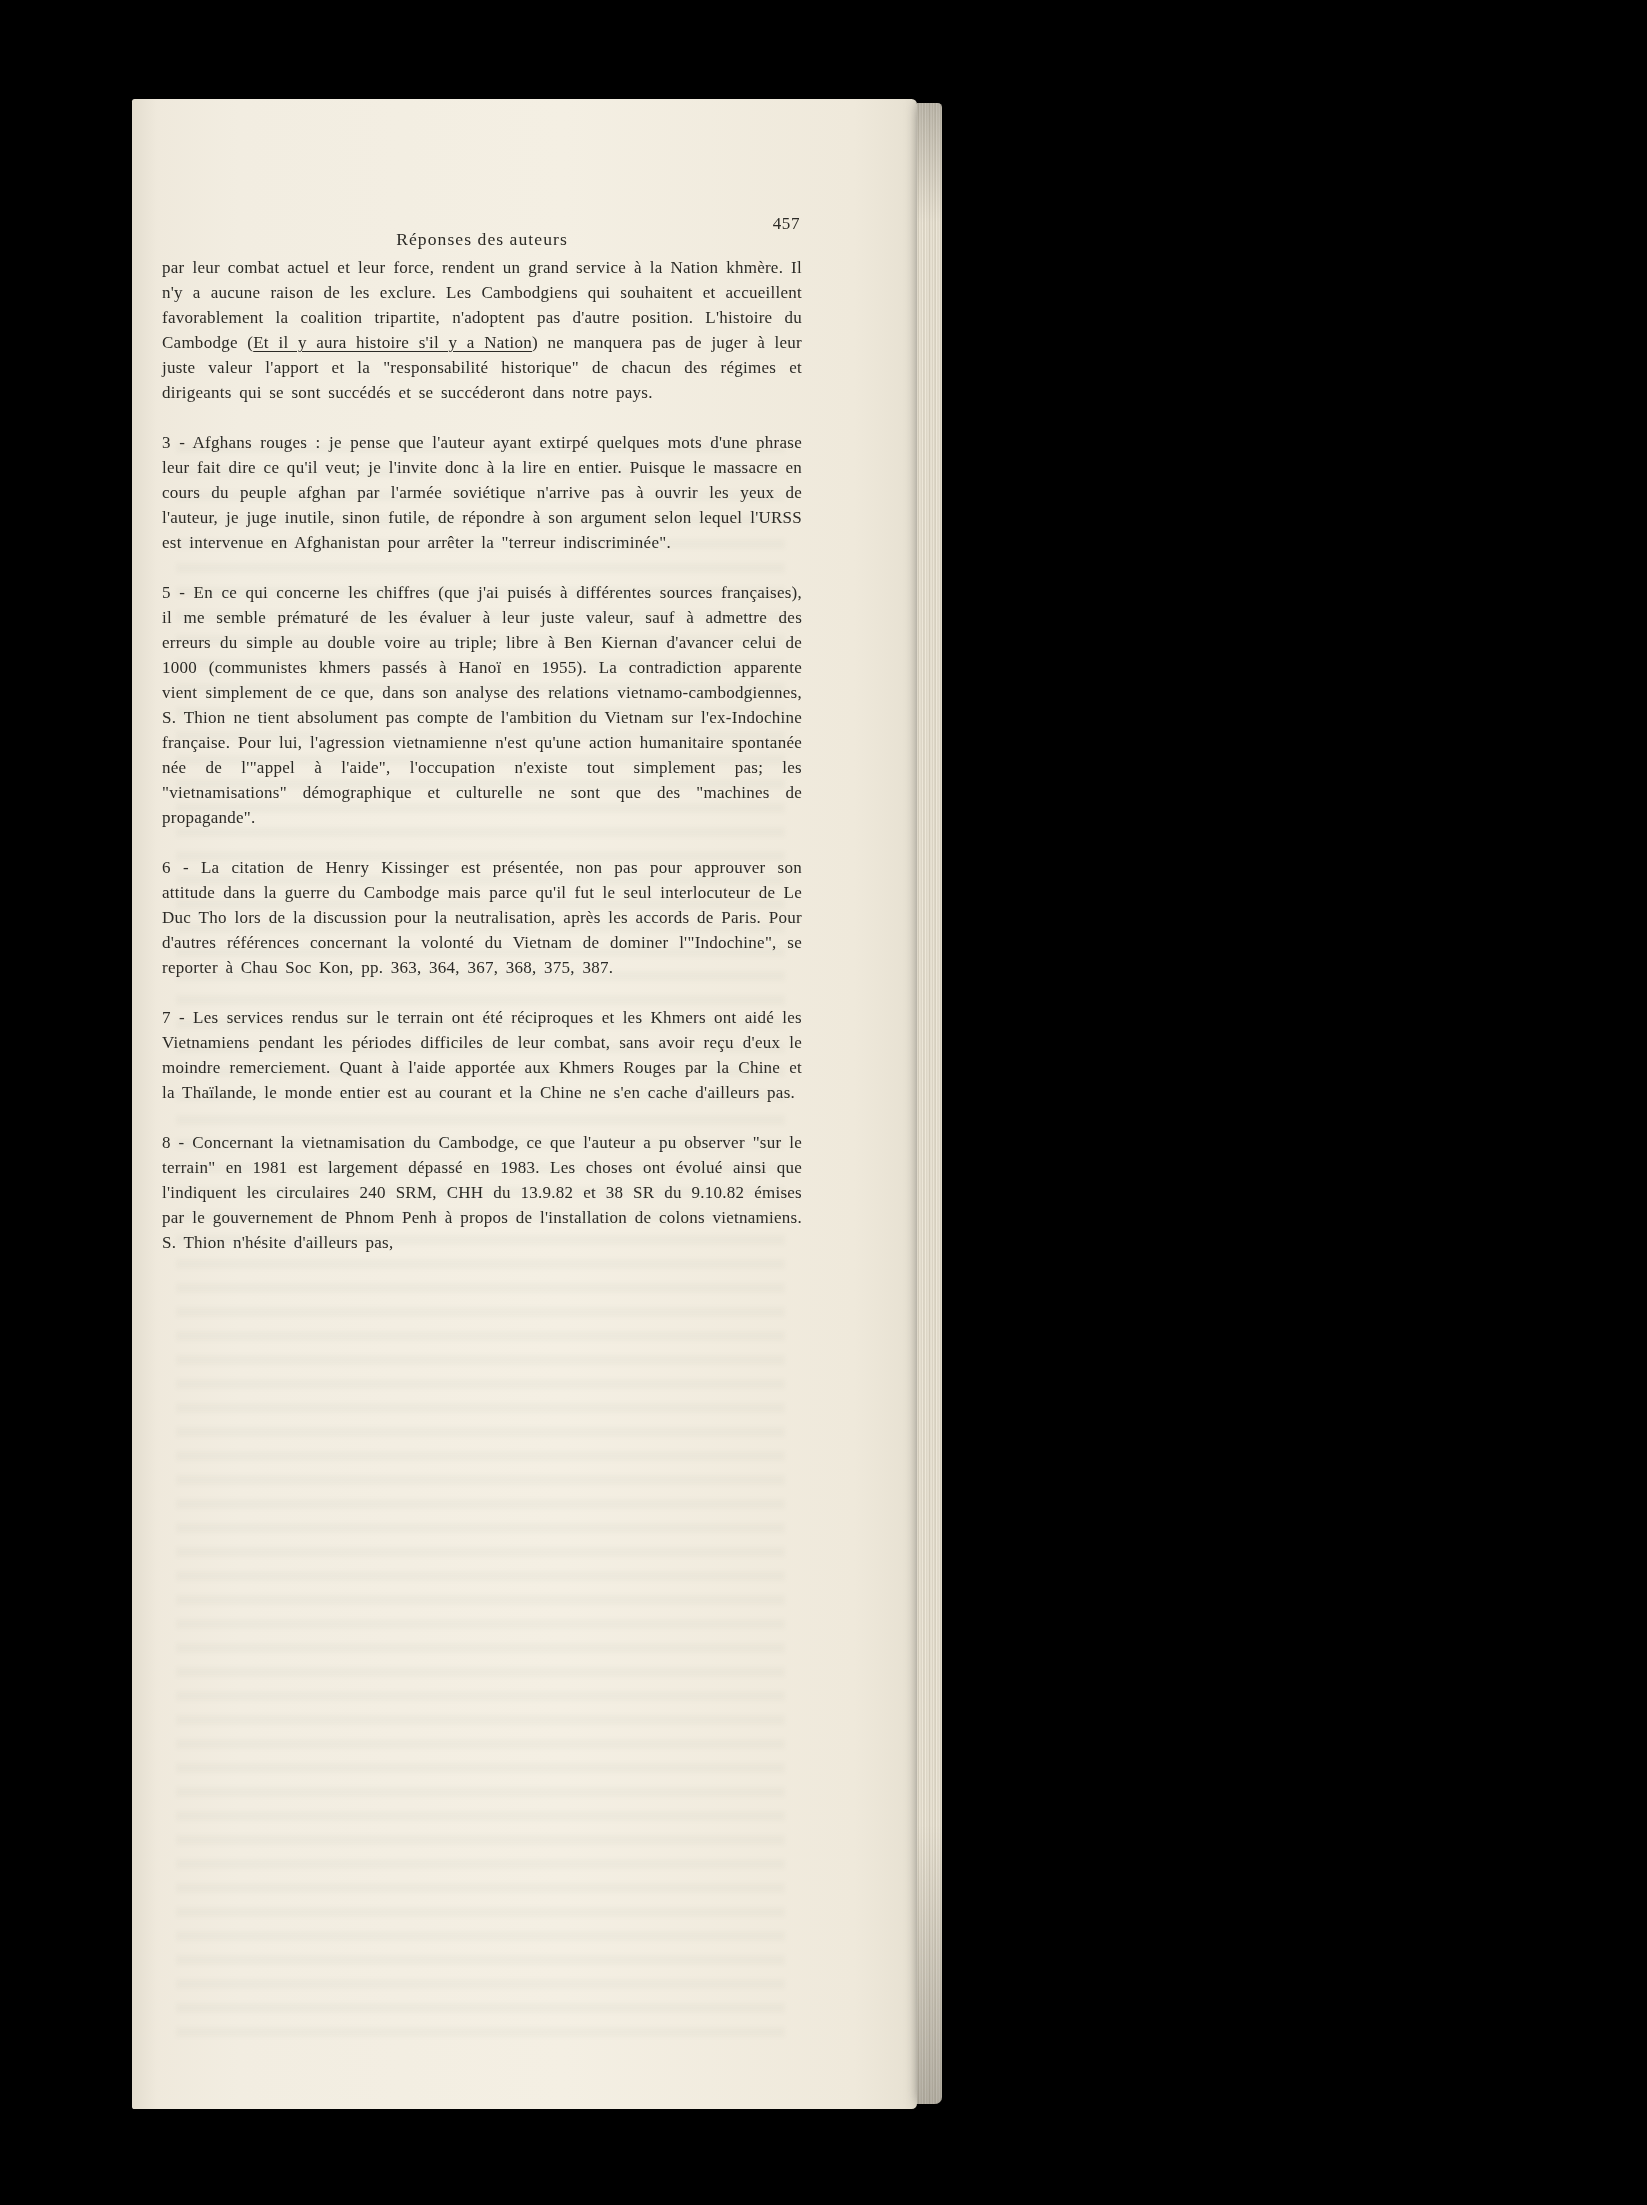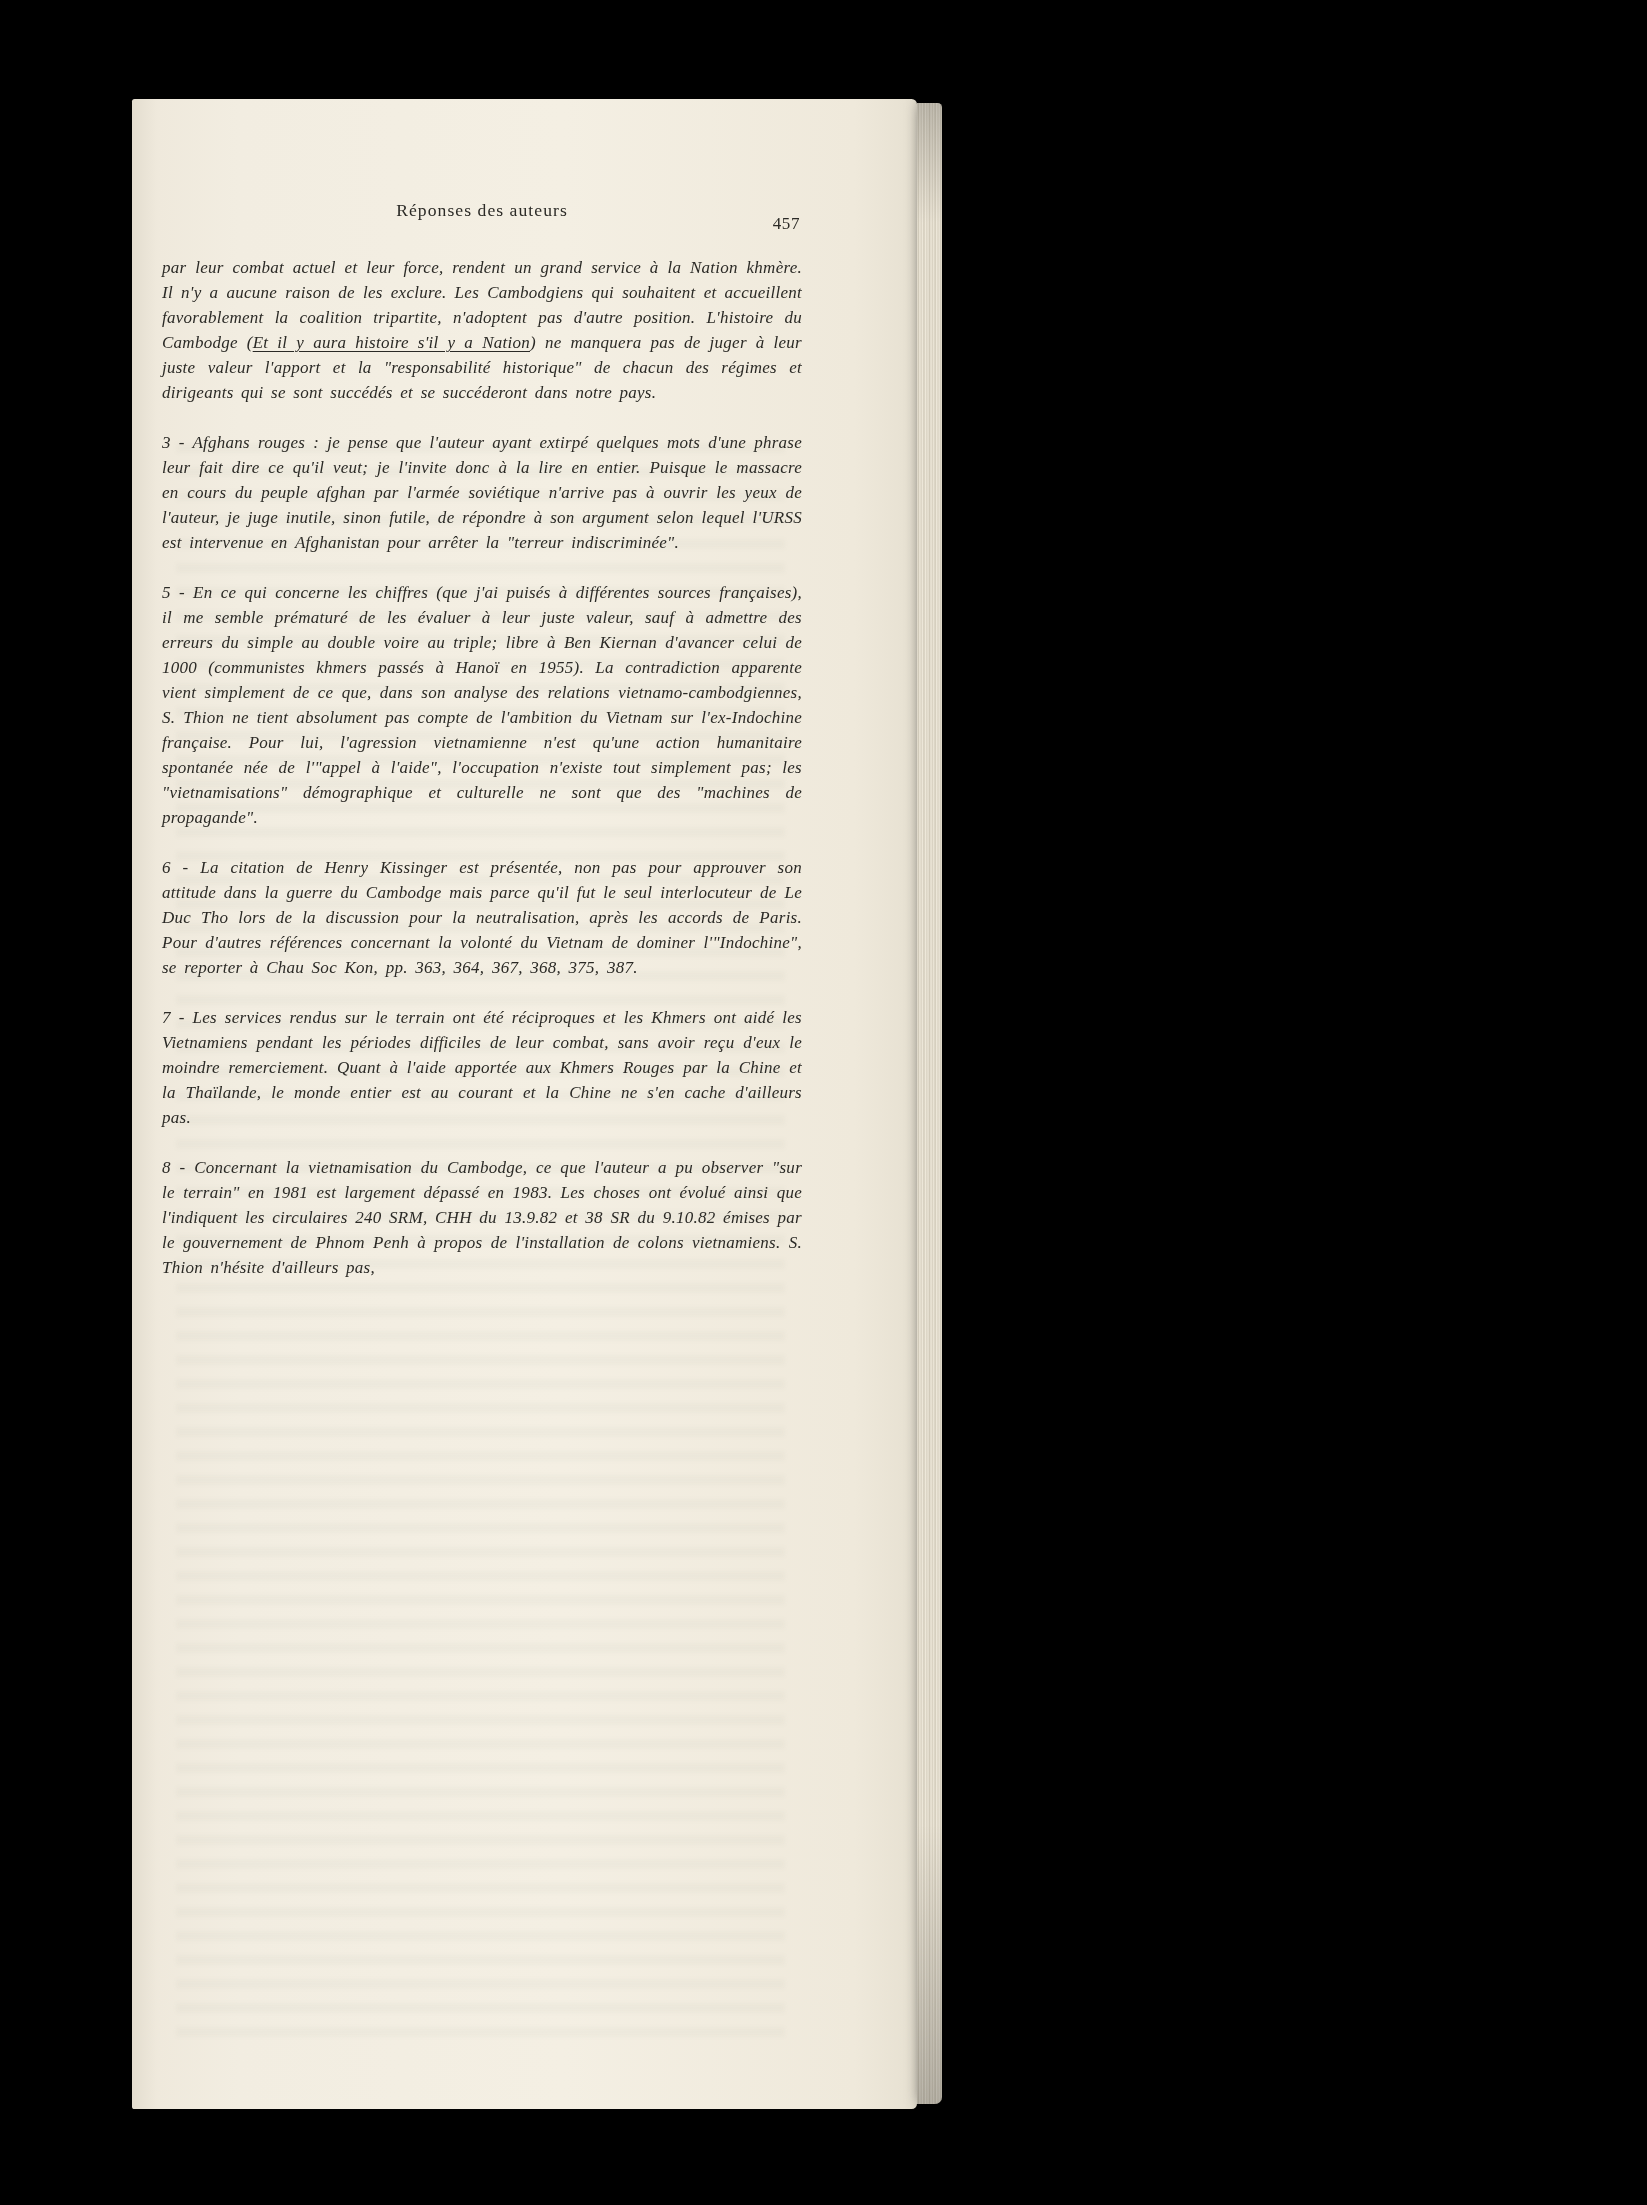--- a/index.html
+++ b/index.html
@@ -99,36 +99,36 @@
     height: 26.5px;
     margin-bottom: 30px;
   }
   .page-title {
     position: absolute;
     left: 0;
     right: 0;
     text-align: center;
     letter-spacing: 0.06em;
     font-size: 17.6px;
+    margin-top: 29px;
   }
   .page-number {
     position: absolute;
     right: 1.8px;
     top: 13px;
     font-size: 17px;
     letter-spacing: 0.04em;
   }
 
   .para {
     margin: 0 0 25px 0;
     text-align: justify;
     text-justify: inter-word;
     letter-spacing: 0.015em;
     word-spacing: 0.18em;
-    font-style: italic;
   }
   .para:last-child { margin-bottom: 4px; }
 
   .u {
     text-decoration: underline;
     text-decoration-thickness: 1.1px;
     text-underline-offset: 2.6px;
   }
 </style>
 </head>

